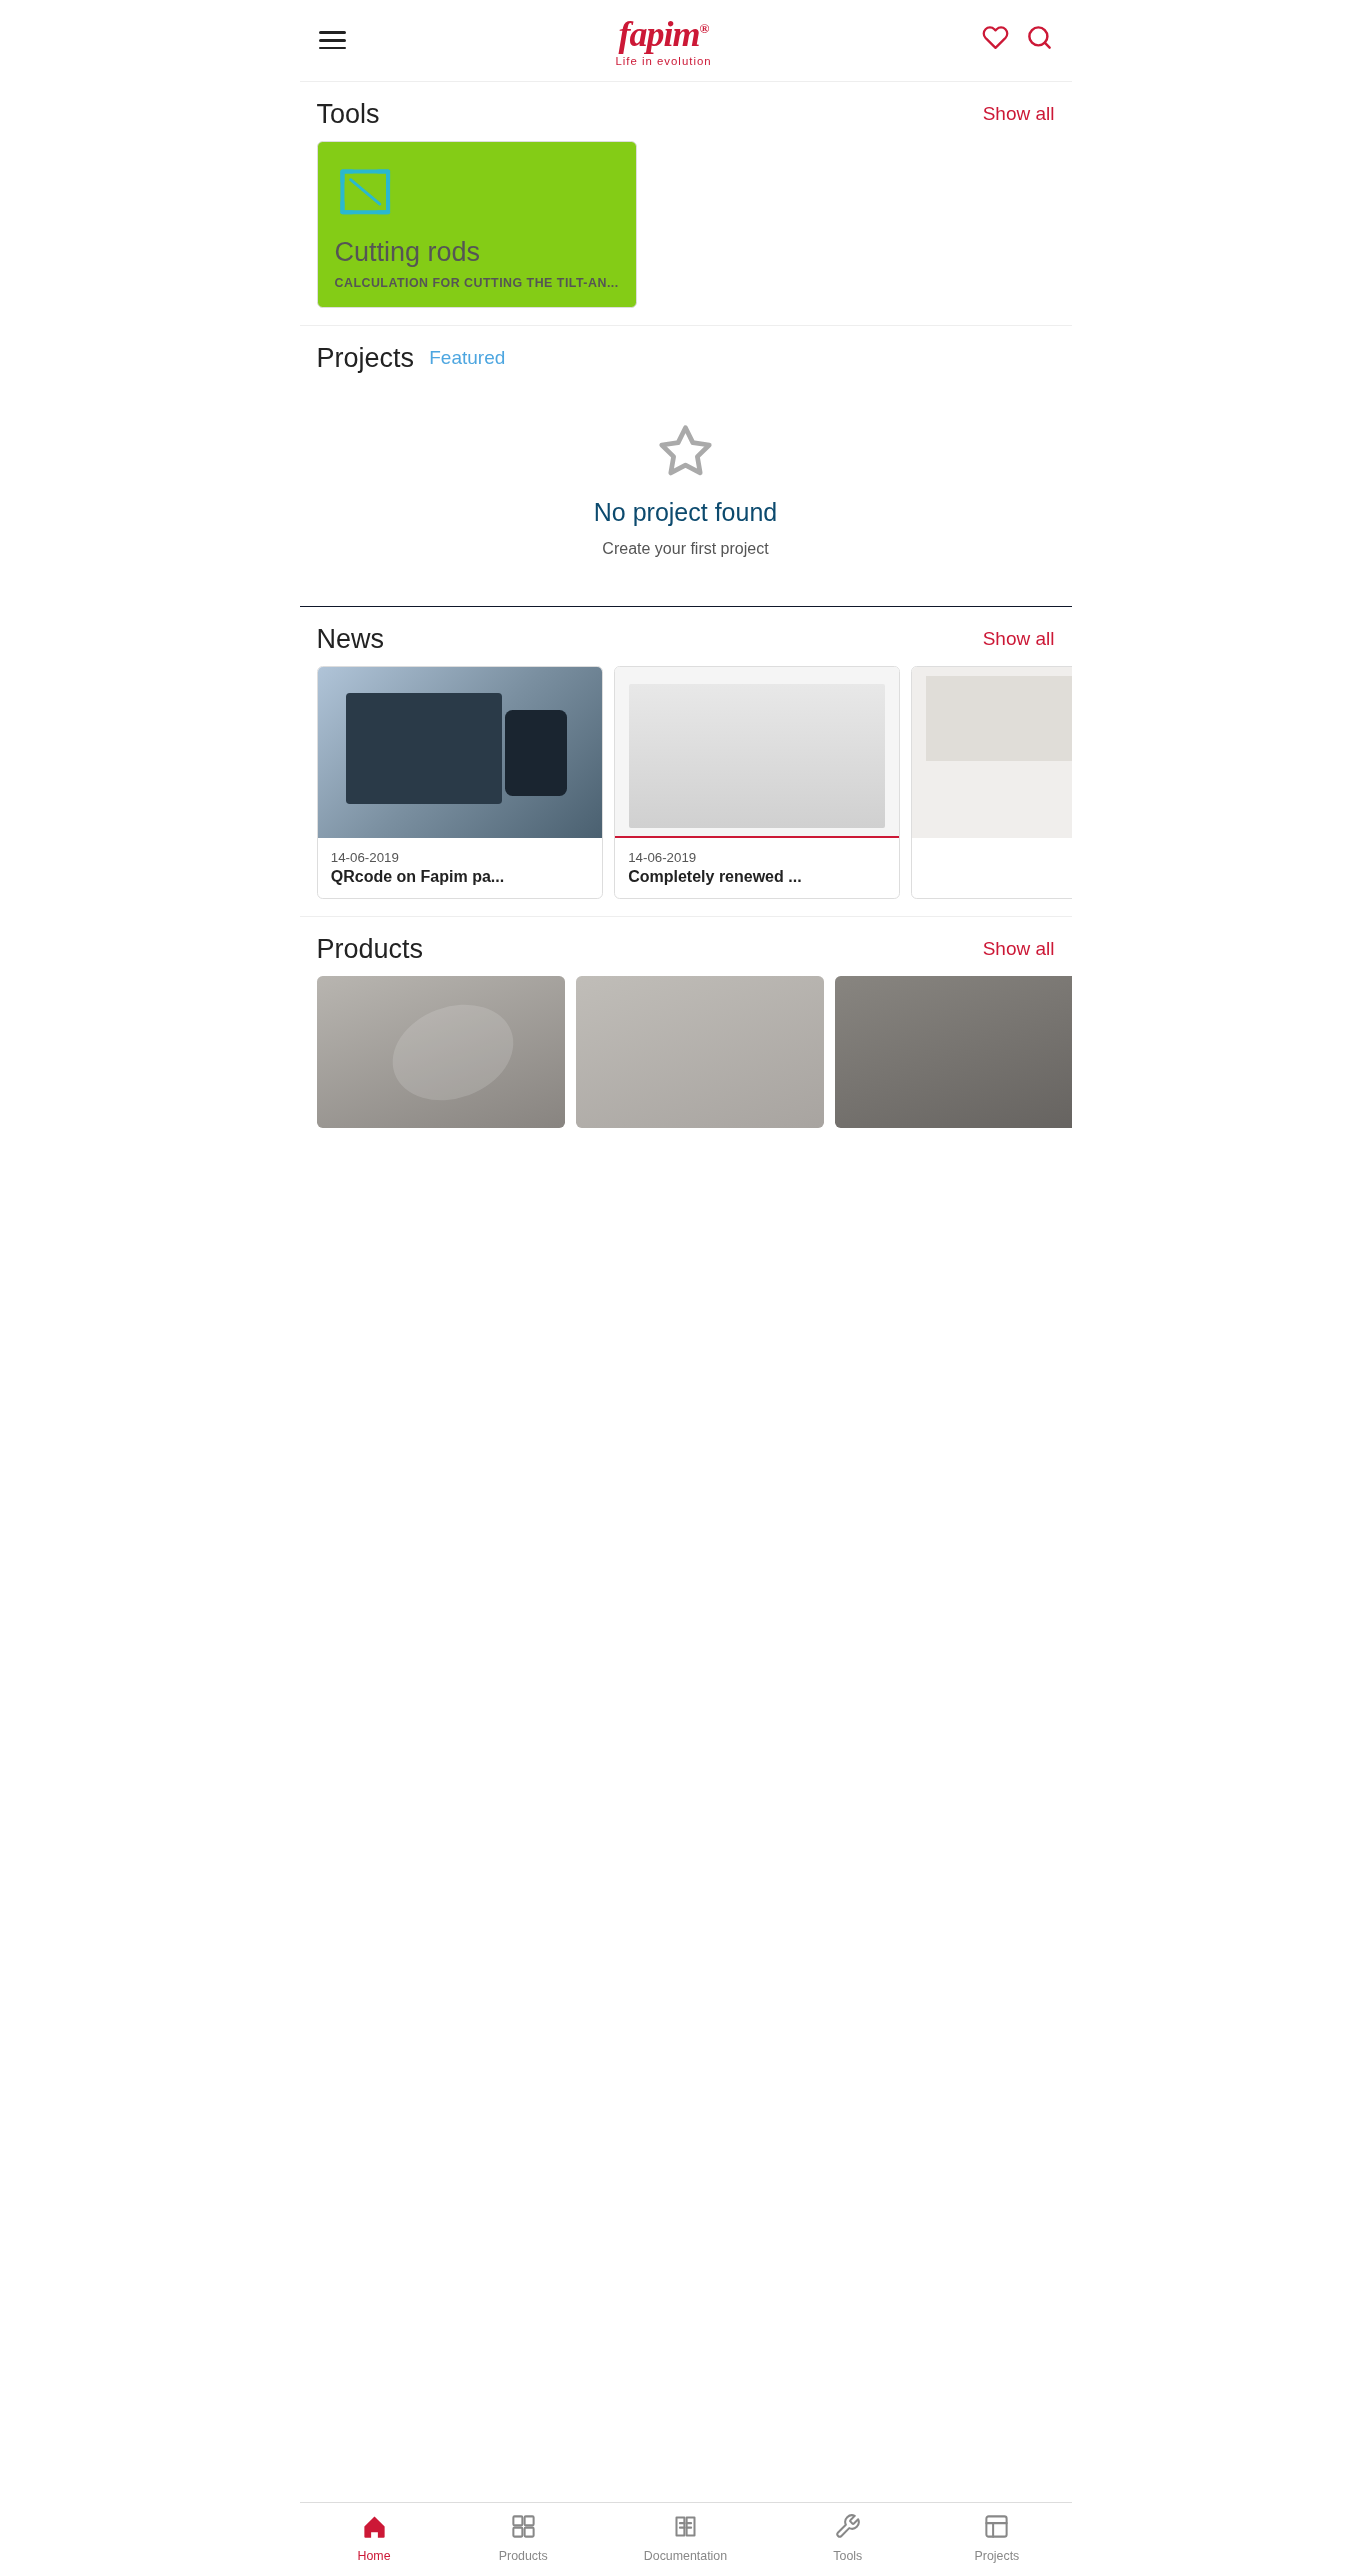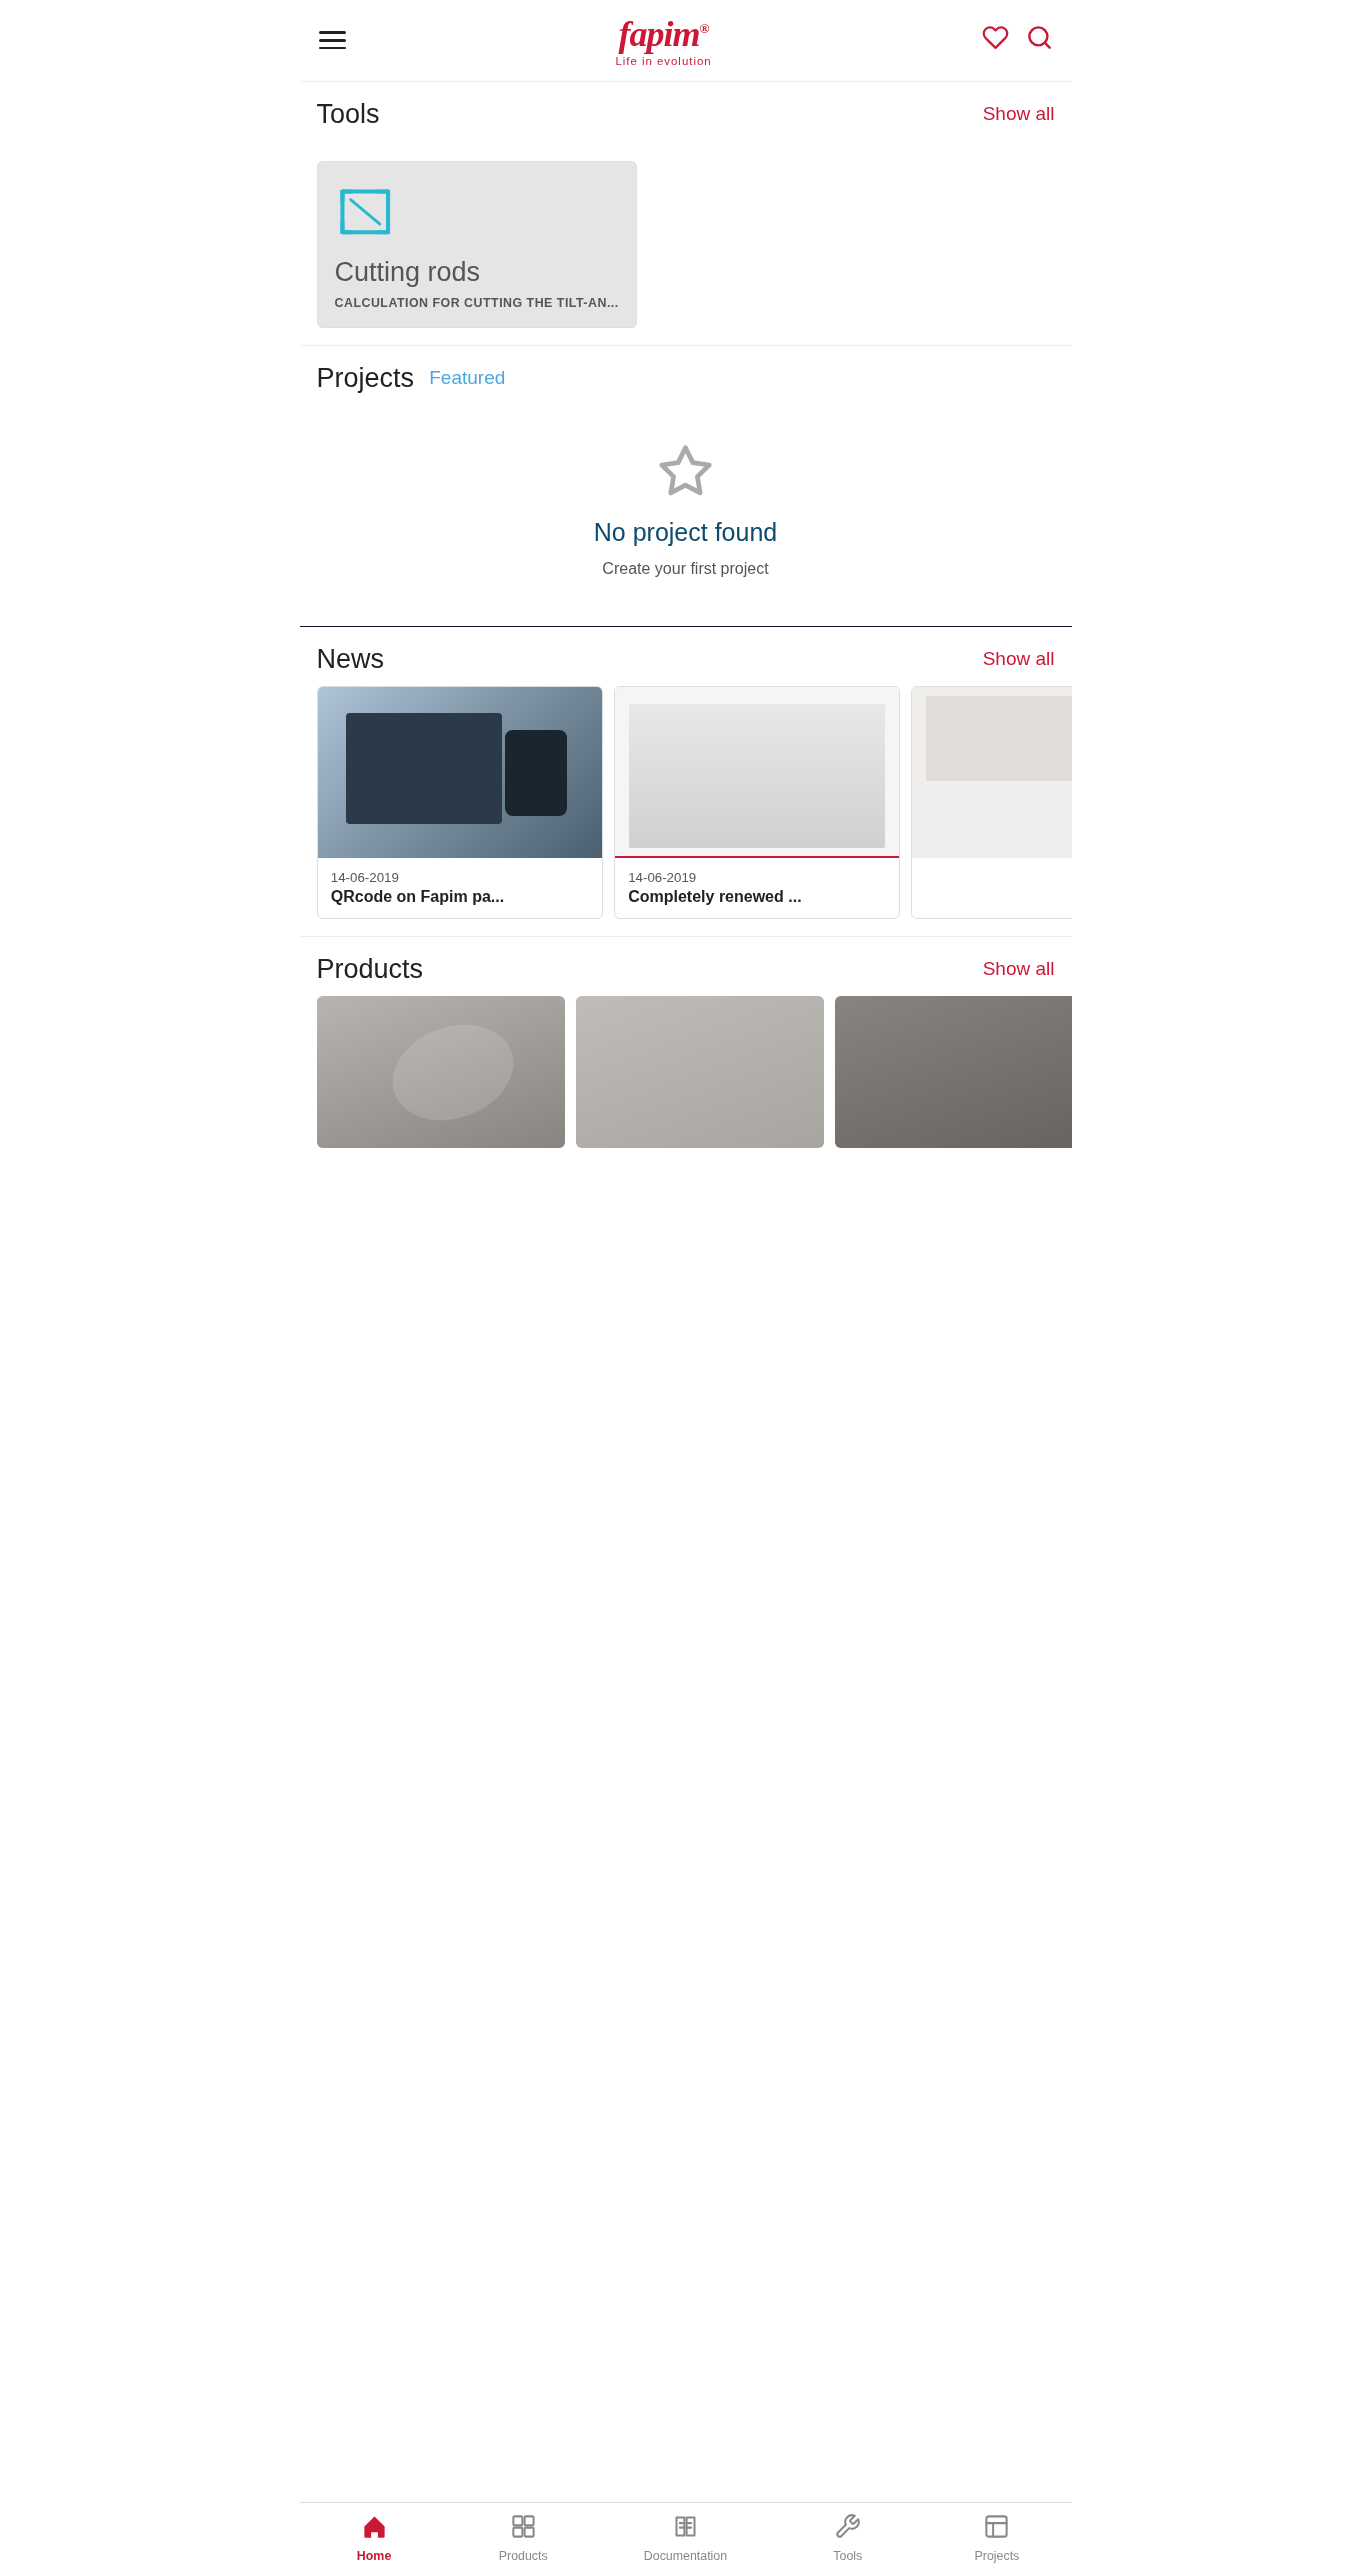--- a/index.html
+++ b/index.html
@@ -83,23 +83,22 @@
       padding: 0 17px 17px 17px;
       scrollbar-width: none;
     }
     .tools-scroll::-webkit-scrollbar { display: none; }
     .tool-card {
       min-width: 305px;
       border: 1.4px solid #ddd;
       border-radius: 5.7px;
       padding: 21px 17px 17px 17px;
       flex-shrink: 0;
-      background: #e5e5e5;
-      cursor: pointer;
-      margin-top: 20px;
+      background: #84cc16;
+      cursor: pointer;
     }
     .tool-icon {
       margin-bottom: 13.3px;
       height: 61px;
       display: flex;
       align-items: center;
     }
     .tool-name {
       font-size: 27px;
       color: #555;
@@ -310,21 +309,20 @@
       gap: 2.9px;
       cursor: pointer;
       min-width: 57px;
     }
     .nav-label {
       font-size: 12.4px;
       color: #888;
     }
     .nav-label.active {
       color: #cc1836;
-      font-weight: bold;
     }
     .nav-icon {
       font-size: 25px;
       color: #888;
     }
     .nav-icon.active {
       color: #cc1836;
     }
 
     

